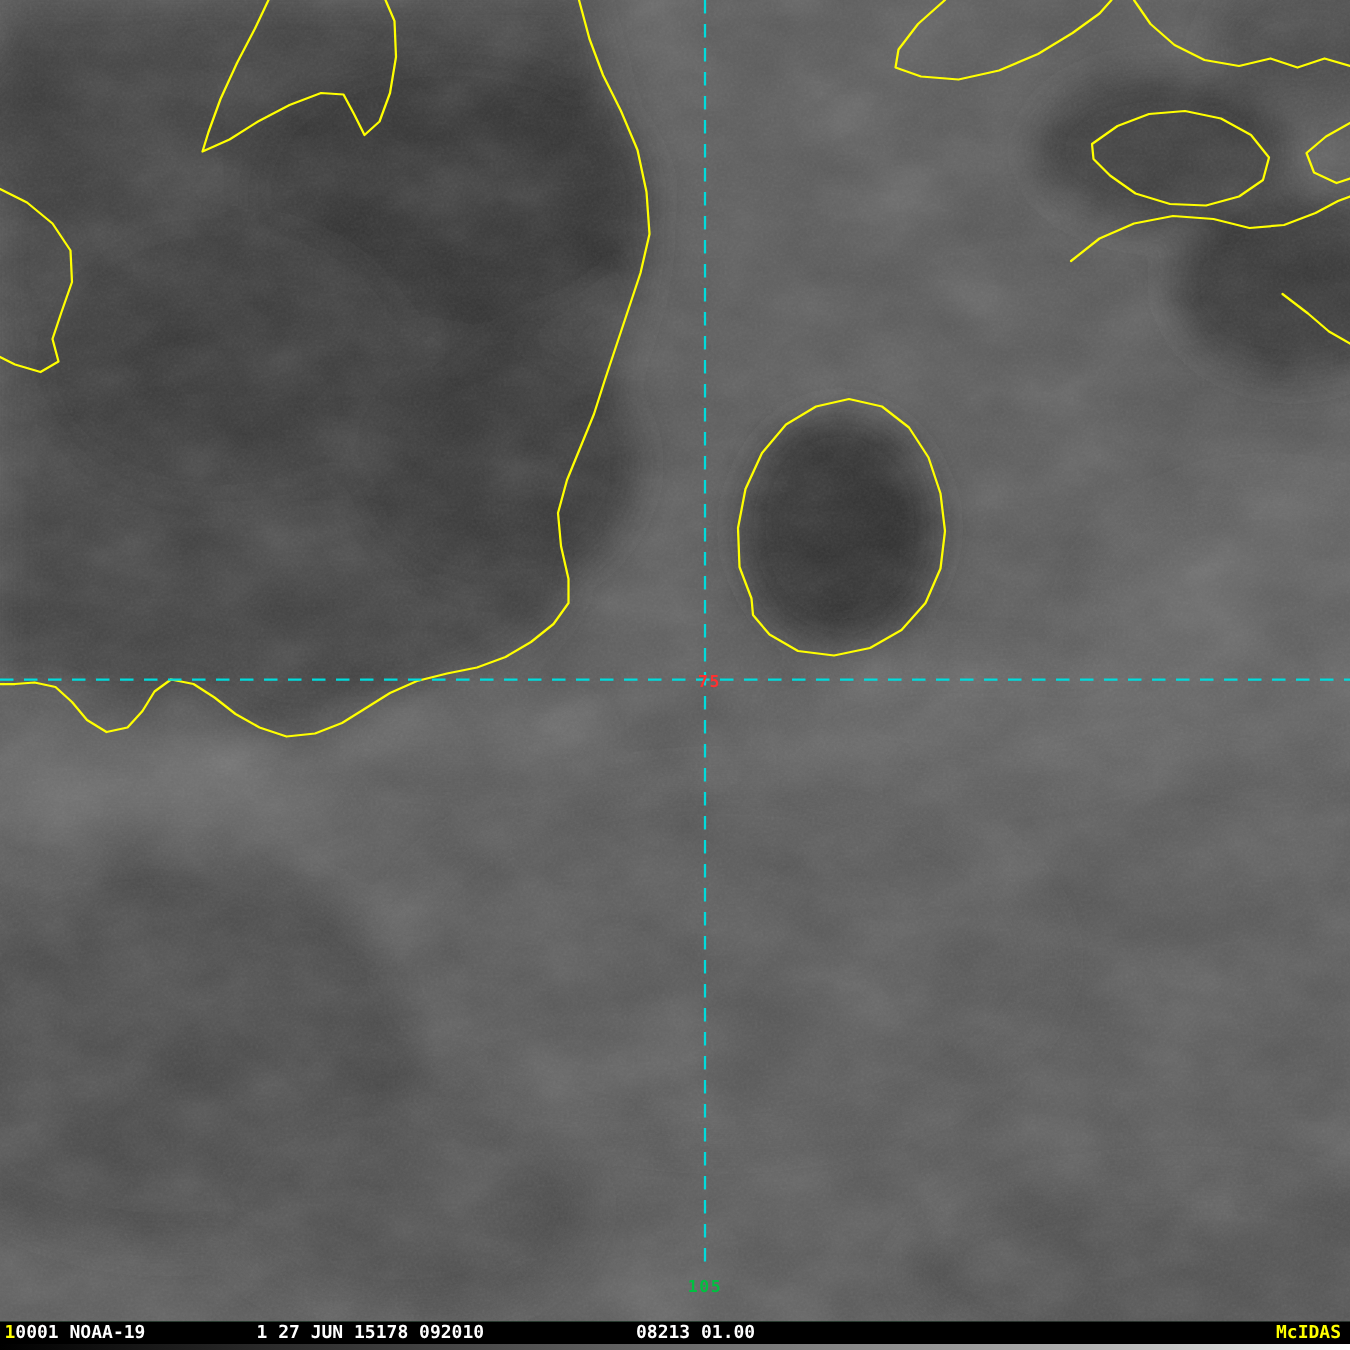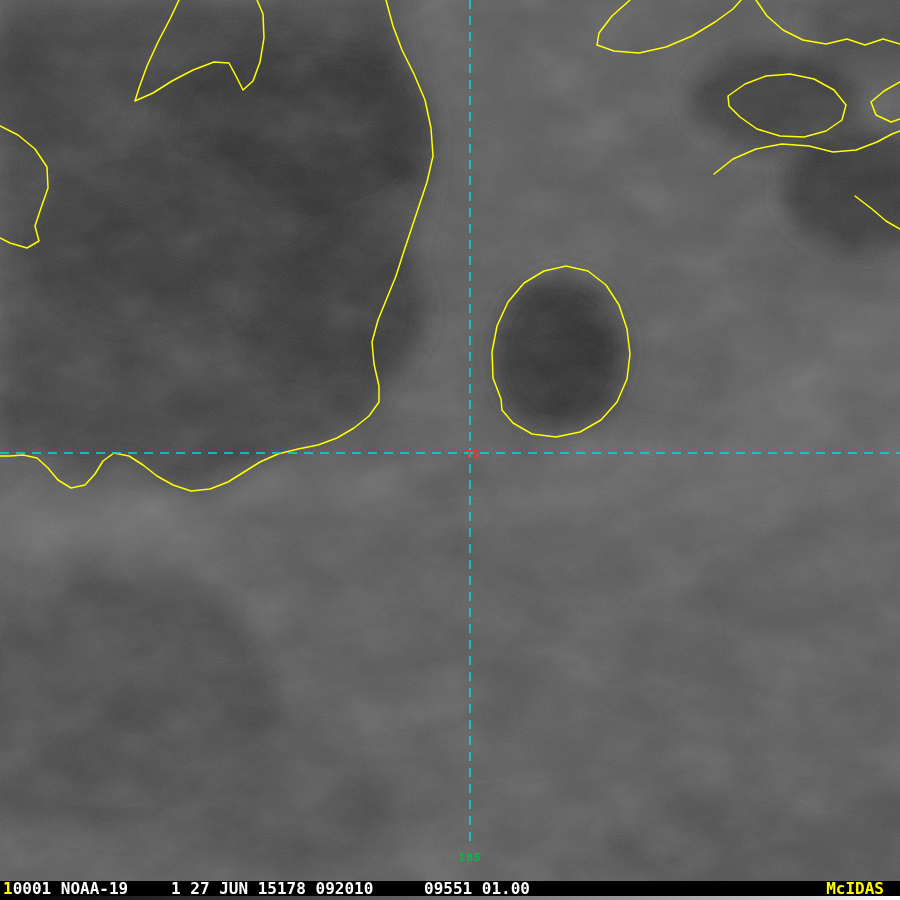--- a/index.html
+++ b/index.html
@@ -28,21 +28,21 @@
     font-family: "DejaVu Sans Mono", "Liberation Mono", monospace;
     font-size: 11px;
     font-weight: bold;
     letter-spacing: 1px;
   }
   .status-bar {
     position: absolute; left: 0; top: 881px;
     width: 900px; height: 15px;
     background: #000;
     color: #ffffff;
-    font-size: 16px;
+    font-size: 12px;
     font-weight: bold;
     line-height: 15px;
     white-space: pre;
   }
   .status-bar .seg { position: absolute; top: 0; }
   .yellow { color: #ffff00; }
   .gray-wedge {
     position: absolute; left: 0; top: 896px;
     width: 900px; height: 4px;
     background: linear-gradient(to right,
@@ -122,19 +122,19 @@
       </g>
 
       <text class="svg-label" x="473" y="458" fill="#ff3030" text-anchor="middle">75</text>
       <text class="svg-label" x="470" y="861" fill="#00c040" text-anchor="middle">105</text>
     </svg>
   </div>
 
   <div class="status-bar">
     <span class="seg" style="left:3px"><span class="yellow">1</span><span>0001 NOAA-19</span></span>
     <span class="seg" style="left:171px">1 27 JUN 15178 092010</span>
-    <span class="seg" style="left:424px">09551 01.00</span>
-    <span class="seg yellow" style="right:16px">McIDAS</span>
+    <span class="seg" style="left:424px">08213 01.00</span>
+    <span class="seg yellow" style="right:6px">McIDAS</span>
   </div>
 
   <div class="gray-wedge"></div>
 
 </div>
 
 </body></html>

